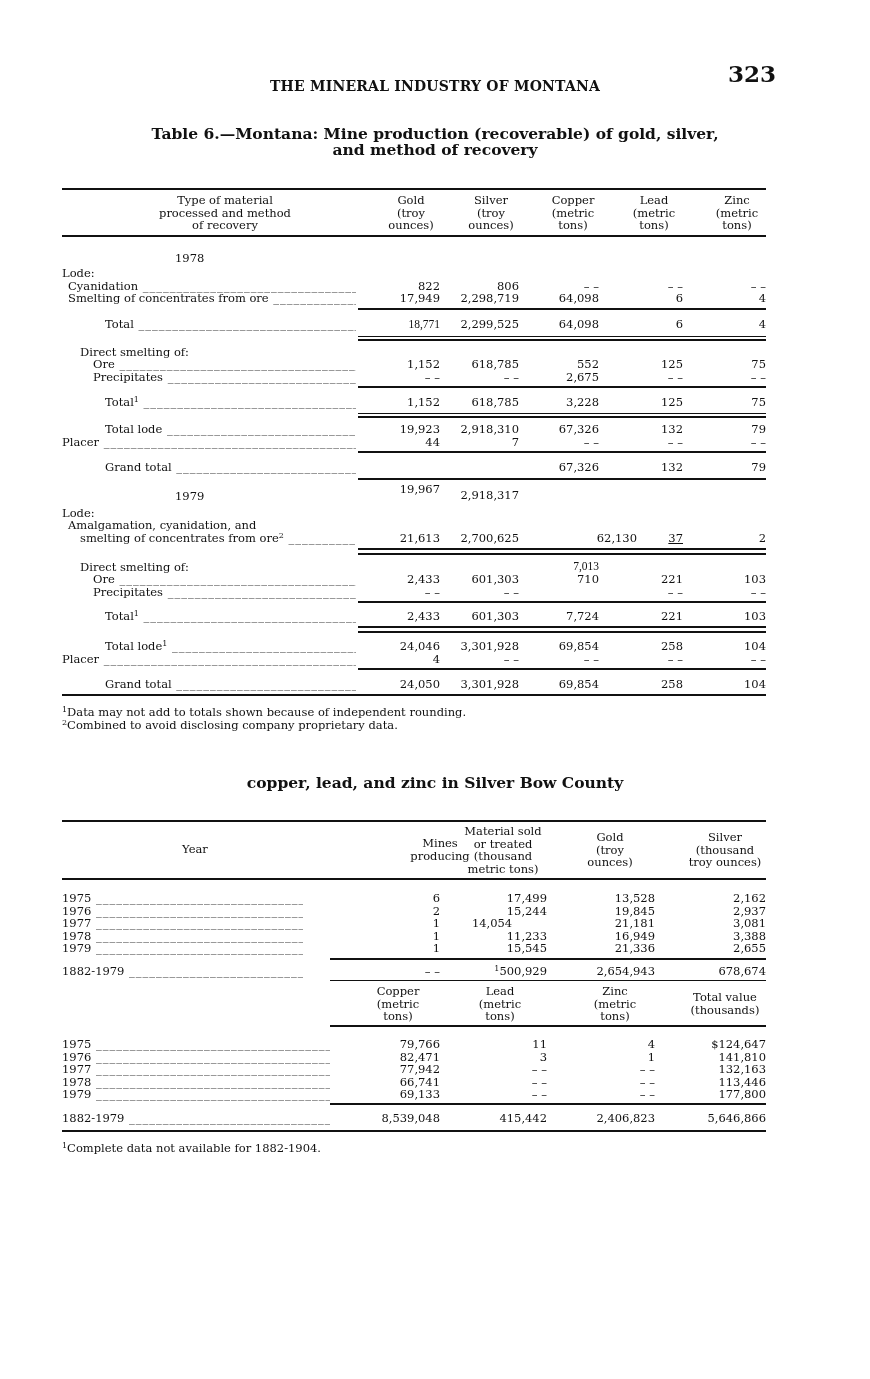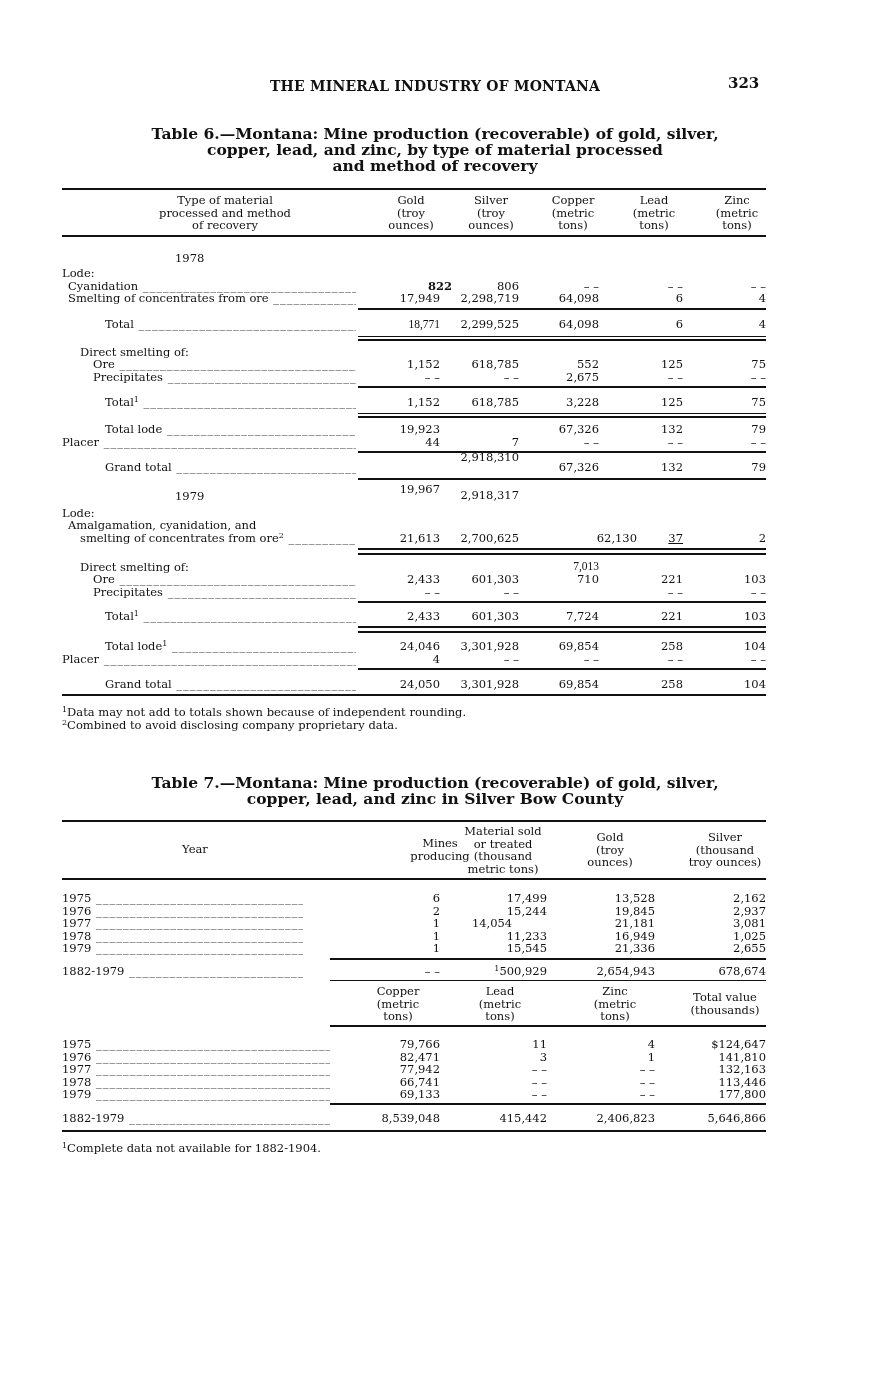--- a/index.html
+++ b/index.html
@@ -1,40 +1,39 @@
 <!DOCTYPE html>
 <html><head>
 <meta charset="utf-8">
 <style>
   html, body { margin:0; padding:0; background:#ffffff; }
   body { width:870px; height:1379px; position:relative; overflow:hidden;
          font-family:"DejaVu Serif","Liberation Serif",serif; color:#111; }
   .abs { position:absolute; }
   .running-head { left:0; top:78px; width:870px; text-align:center; font-weight:bold; font-size:14px; letter-spacing:0.2px; }
-  .page-no { left:728px; top:74px; font-weight:bold; font-size:15px; }
+  .page-no { left:728px; top:60px; font-weight:bold; font-size:23px; }
   .ttitle { text-align:center; font-weight:bold; font-size:15.5px; line-height:16px; }
   .rule { position:absolute; background:#111; }
   .hdr { position:absolute; text-align:center; font-size:11.5px; line-height:12.5px; }
   .cell { position:absolute; font-size:11.5px; line-height:13px; white-space:nowrap; }
   .num { text-align:right; }
   .lbl { overflow:hidden; }
   .lbl .leader { letter-spacing:1px; }
   .foot { position:absolute; font-size:11.5px; line-height:13px; }
   sup { font-size:8px; vertical-align:4px; line-height:0; }
 </style>
 </head>
 <body>
 
 <div class="abs running-head">THE MINERAL INDUSTRY OF MONTANA</div>
 <div class="abs page-no">323</div>
 
 <div>
   <div class="abs ttitle" style="left:0;top:126px;width:870px;">
     <div>Table 6.—Montana: Mine production (recoverable) of gold, silver,</div>
-    <div>copper, lead, and zinc, by type of material processed</div>
     <div>and method of recovery</div>
   </div>
   <div id="t6">
       <div class="rule" style="left:62px;top:188px;width:704px;height:2px;"></div>
       <div class="hdr" style="left:130px;top:194px;width:190px;">
         <div>Type of material</div>
         <div>processed and method</div>
         <div>of recovery</div>
       </div>
       <div class="hdr" style="left:371px;top:194px;width:80px;">
@@ -59,21 +58,21 @@
       </div>
       <div class="hdr" style="left:697px;top:194px;width:80px;">
         <div>Zinc</div>
         <div>(metric</div>
         <div>tons)</div>
       </div>
       <div class="rule" style="left:62px;top:235px;width:704px;height:2px;"></div>
       <div class="cell" style="left:175px;top:252px;">1978</div>
       <div class="cell" style="left:62px;top:267px;">Lode:</div>
       <div class="cell lbl" style="left:68px;top:280px;width:288px;"><span>Cyanidation</span><span class="leader"> ____________________________________________________________</span></div>
-      <div class="cell num" style="left:342px;top:280px;width:110px;font-weight:bold;">822</div>
+      <div class="cell num" style="left:330px;top:280px;width:110px;">822</div>
       <div class="cell num" style="left:409px;top:280px;width:110px;">806</div>
       <div class="cell num" style="left:489px;top:280px;width:110px;">– –</div>
       <div class="cell num" style="left:573px;top:280px;width:110px;">– –</div>
       <div class="cell num" style="left:656px;top:280px;width:110px;">– –</div>
       <div class="cell lbl" style="left:68px;top:292px;width:288px;"><span>Smelting of concentrates from ore</span><span class="leader"> ____________________________________________________________</span></div>
       <div class="cell num" style="left:330px;top:292px;width:110px;">17,949</div>
       <div class="cell num" style="left:409px;top:292px;width:110px;">2,298,719</div>
       <div class="cell num" style="left:489px;top:292px;width:110px;">64,098</div>
       <div class="cell num" style="left:573px;top:292px;width:110px;">6</div>
       <div class="cell num" style="left:656px;top:292px;width:110px;">4</div>
@@ -97,21 +96,21 @@
       <div class="cell num" style="left:573px;top:371px;width:110px;">– –</div>
       <div class="cell num" style="left:656px;top:371px;width:110px;">– –</div>
       <div class="cell lbl" style="left:105px;top:396px;width:251px;"><span>Total</span><sup>1</sup><span class="leader"> ____________________________________________________________</span></div>
       <div class="cell num" style="left:330px;top:396px;width:110px;">1,152</div>
       <div class="cell num" style="left:409px;top:396px;width:110px;">618,785</div>
       <div class="cell num" style="left:489px;top:396px;width:110px;">3,228</div>
       <div class="cell num" style="left:573px;top:396px;width:110px;">125</div>
       <div class="cell num" style="left:656px;top:396px;width:110px;">75</div>
       <div class="cell lbl" style="left:105px;top:423px;width:251px;"><span>Total lode</span><span class="leader"> ____________________________________________________________</span></div>
       <div class="cell num" style="left:330px;top:423px;width:110px;">19,923</div>
-      <div class="cell num" style="left:409px;top:423px;width:110px;margin-top:28px;">2,918,310</div>
+      <div class="cell num" style="left:409px;top:423px;width:110px;">2,918,310</div>
       <div class="cell num" style="left:489px;top:423px;width:110px;">67,326</div>
       <div class="cell num" style="left:573px;top:423px;width:110px;">132</div>
       <div class="cell num" style="left:656px;top:423px;width:110px;">79</div>
       <div class="cell lbl" style="left:62px;top:436px;width:294px;"><span>Placer</span><span class="leader"> ____________________________________________________________</span></div>
       <div class="cell num" style="left:330px;top:436px;width:110px;">44</div>
       <div class="cell num" style="left:409px;top:436px;width:110px;">7</div>
       <div class="cell num" style="left:489px;top:436px;width:110px;">– –</div>
       <div class="cell num" style="left:573px;top:436px;width:110px;">– –</div>
       <div class="cell num" style="left:656px;top:436px;width:110px;">– –</div>
       <div class="cell lbl" style="left:105px;top:461px;width:251px;"><span>Grand total</span><span class="leader"> ____________________________________________________________</span></div>
@@ -181,21 +180,20 @@
       <div class="rule" style="left:358px;top:631px;width:408px;height:2px;"></div>
       <div class="rule" style="left:358px;top:668px;width:408px;height:2px;"></div>
       <div class="rule" style="left:62px;top:694px;width:704px;height:2px;"></div>
       <div class="foot" style="left:62px;top:706px;"><sup>1</sup><span>Data may not add to totals shown because of independent rounding.</span></div>
       <div class="foot" style="left:62px;top:719px;"><sup>2</sup><span>Combined to avoid disclosing company proprietary data.</span></div>
     </div>
 </div>
 
 <div>
   <div class="abs ttitle" style="left:0;top:775px;width:870px;">
-    <div>Table 7.—Montana: Mine production (recoverable) of gold, silver,</div>
     <div>copper, lead, and zinc in Silver Bow County</div>
   </div>
   <div id="t7">
       <div class="rule" style="left:62px;top:820px;width:704px;height:2px;"></div>
       <div class="hdr" style="left:150px;top:843px;width:90px;">
         <div>Year</div>
       </div>
       <div class="hdr" style="left:400px;top:837px;width:80px;">
         <div>Mines</div>
         <div>producing</div>
@@ -229,21 +227,21 @@
       <div class="cell num" style="left:656px;top:904.5px;width:110px;">2,937</div>
       <div class="cell lbl" style="left:62px;top:917px;width:241px;"><span>1977</span><span class="leader"> ____________________________________________________________</span></div>
       <div class="cell num" style="left:330px;top:917px;width:110px;">1</div>
       <div class="cell num" style="left:437px;top:917px;width:110px;text-align:center;">14,054</div>
       <div class="cell num" style="left:545px;top:917px;width:110px;">21,181</div>
       <div class="cell num" style="left:656px;top:917px;width:110px;">3,081</div>
       <div class="cell lbl" style="left:62px;top:929.5px;width:241px;"><span>1978</span><span class="leader"> ____________________________________________________________</span></div>
       <div class="cell num" style="left:330px;top:929.5px;width:110px;">1</div>
       <div class="cell num" style="left:437px;top:929.5px;width:110px;">11,233</div>
       <div class="cell num" style="left:545px;top:929.5px;width:110px;">16,949</div>
-      <div class="cell num" style="left:656px;top:929.5px;width:110px;">1,025</div>
+      <div class="cell num" style="left:656px;top:929.5px;width:110px;">3,388</div>
       <div class="cell lbl" style="left:62px;top:942px;width:241px;"><span>1979</span><span class="leader"> ____________________________________________________________</span></div>
       <div class="cell num" style="left:330px;top:942px;width:110px;">1</div>
       <div class="cell num" style="left:437px;top:942px;width:110px;">15,545</div>
       <div class="cell num" style="left:545px;top:942px;width:110px;">21,336</div>
       <div class="cell num" style="left:656px;top:942px;width:110px;">2,655</div>
       <div class="rule" style="left:330px;top:958px;width:436px;height:2px;"></div>
       <div class="cell lbl" style="left:62px;top:965px;width:241px;"><span>1882-1979</span><span class="leader"> ____________________________________________________________</span></div>
       <div class="cell num" style="left:330px;top:965px;width:110px;">– –</div>
       <div class="cell num" style="left:437px;top:965px;width:110px;"><sup>1</sup><span>500,929</span></div>
       <div class="cell num" style="left:545px;top:965px;width:110px;">2,654,943</div>

